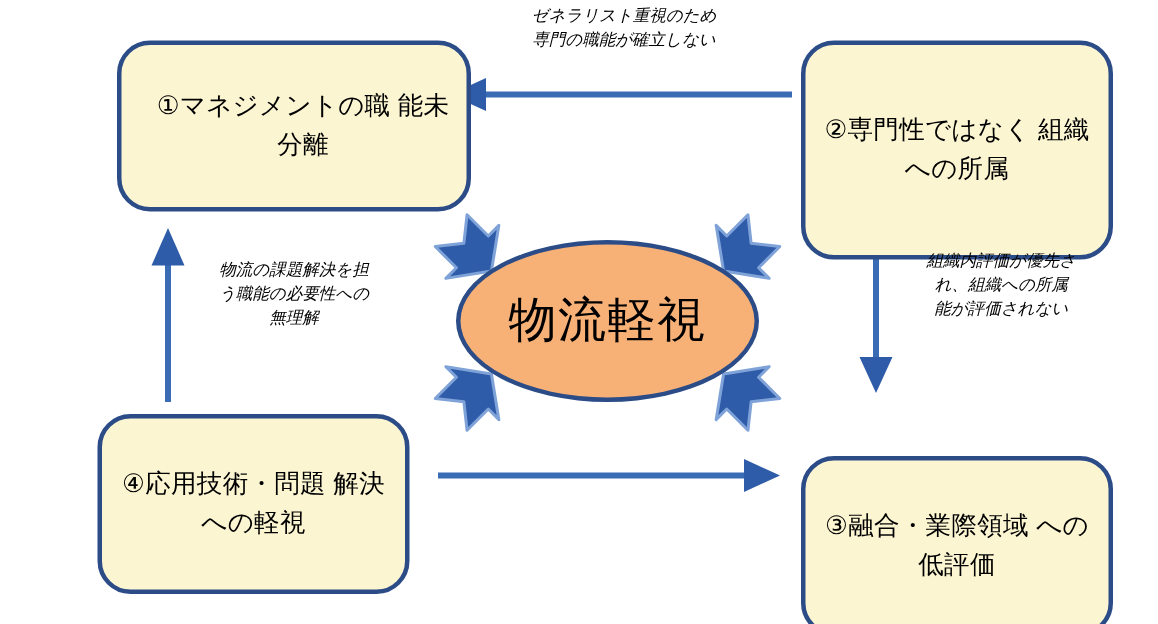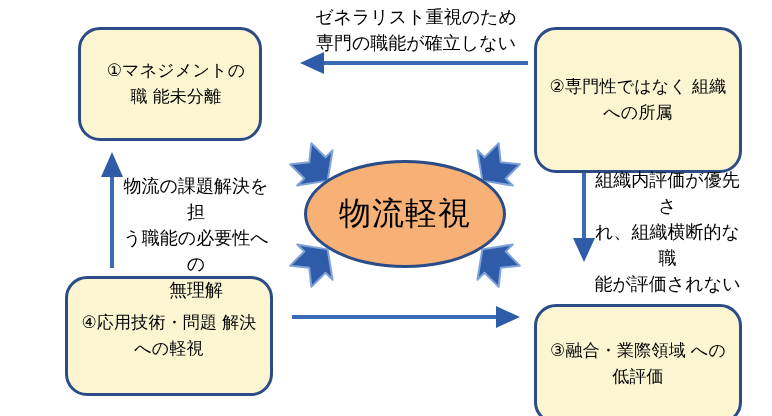--- a/index.html
+++ b/index.html
@@ -28,21 +28,21 @@
     align-items: center;
     justify-content: center;
     text-align: center;
     color: #000000;
     font-size: 17px;
     line-height: 1.55;
     letter-spacing: 0.2px;
   }
   .node-box .node-text { display: block; padding: 0 8px; }
 
-  #box-1 { left: 78px;  top: 27px;  width: 184px; height: 114px; padding-left: 12px; }
+  #box-1 { left: 78px;  top: 27px;  width: 236px; height: 114px; padding-left: 12px; }
   #box-2 { left: 534px; top: 27px;  width: 208px; height: 146px; }
   #box-3 { left: 534px; top: 276px; width: 208px; height: 120px; margin-top: 28px; }
   #box-4 { left: 65px;  top: 276px; width: 208px; height: 120px; }
 
   
   #center-ellipse {
     position: absolute;
     left: 304px;
     top: 160px;
     width: 202px;
@@ -56,24 +56,25 @@
     justify-content: center;
     color: #000000;
     font-size: 32px;
     letter-spacing: 1px;
   }
 
   
   .edge-label {
     position: absolute;
     color: #000000;
-    font-size: 18px;
+    font-size: 11px;
     line-height: 1.45;
     text-align: center;
     white-space: pre-line;
+    font-style: italic;
   }
   #label-top    { left: 300px; top: 4px;   width: 232px; }
   #label-right  { left: 590px; top: 167px; width: 155px; }
   #label-bottom { left: 296px; top: 325px; width: 226px; }
   #label-left   { left: 118px; top: 173px; width: 156px; }
 
   
   #arrow-layer {
     position: absolute;
     left: 0; top: 0;
@@ -147,21 +148,21 @@
   </div>
 
   <div id="center-ellipse">
     <span>物流軽視</span>
   </div>
 
   <div class="edge-label" id="label-top">ゼネラリスト重視のため
 専門の職能が確立しない</div>
 
   <div class="edge-label" id="label-right">組織内評価が優先さ
-れ、組織横断的な職
+れ、組織への所属
 能が評価されない</div>
 
 
   <div class="edge-label" id="label-left">物流の課題解決を担
 う職能の必要性への
 無理解</div>
 
 </div>
 
 </body></html>

